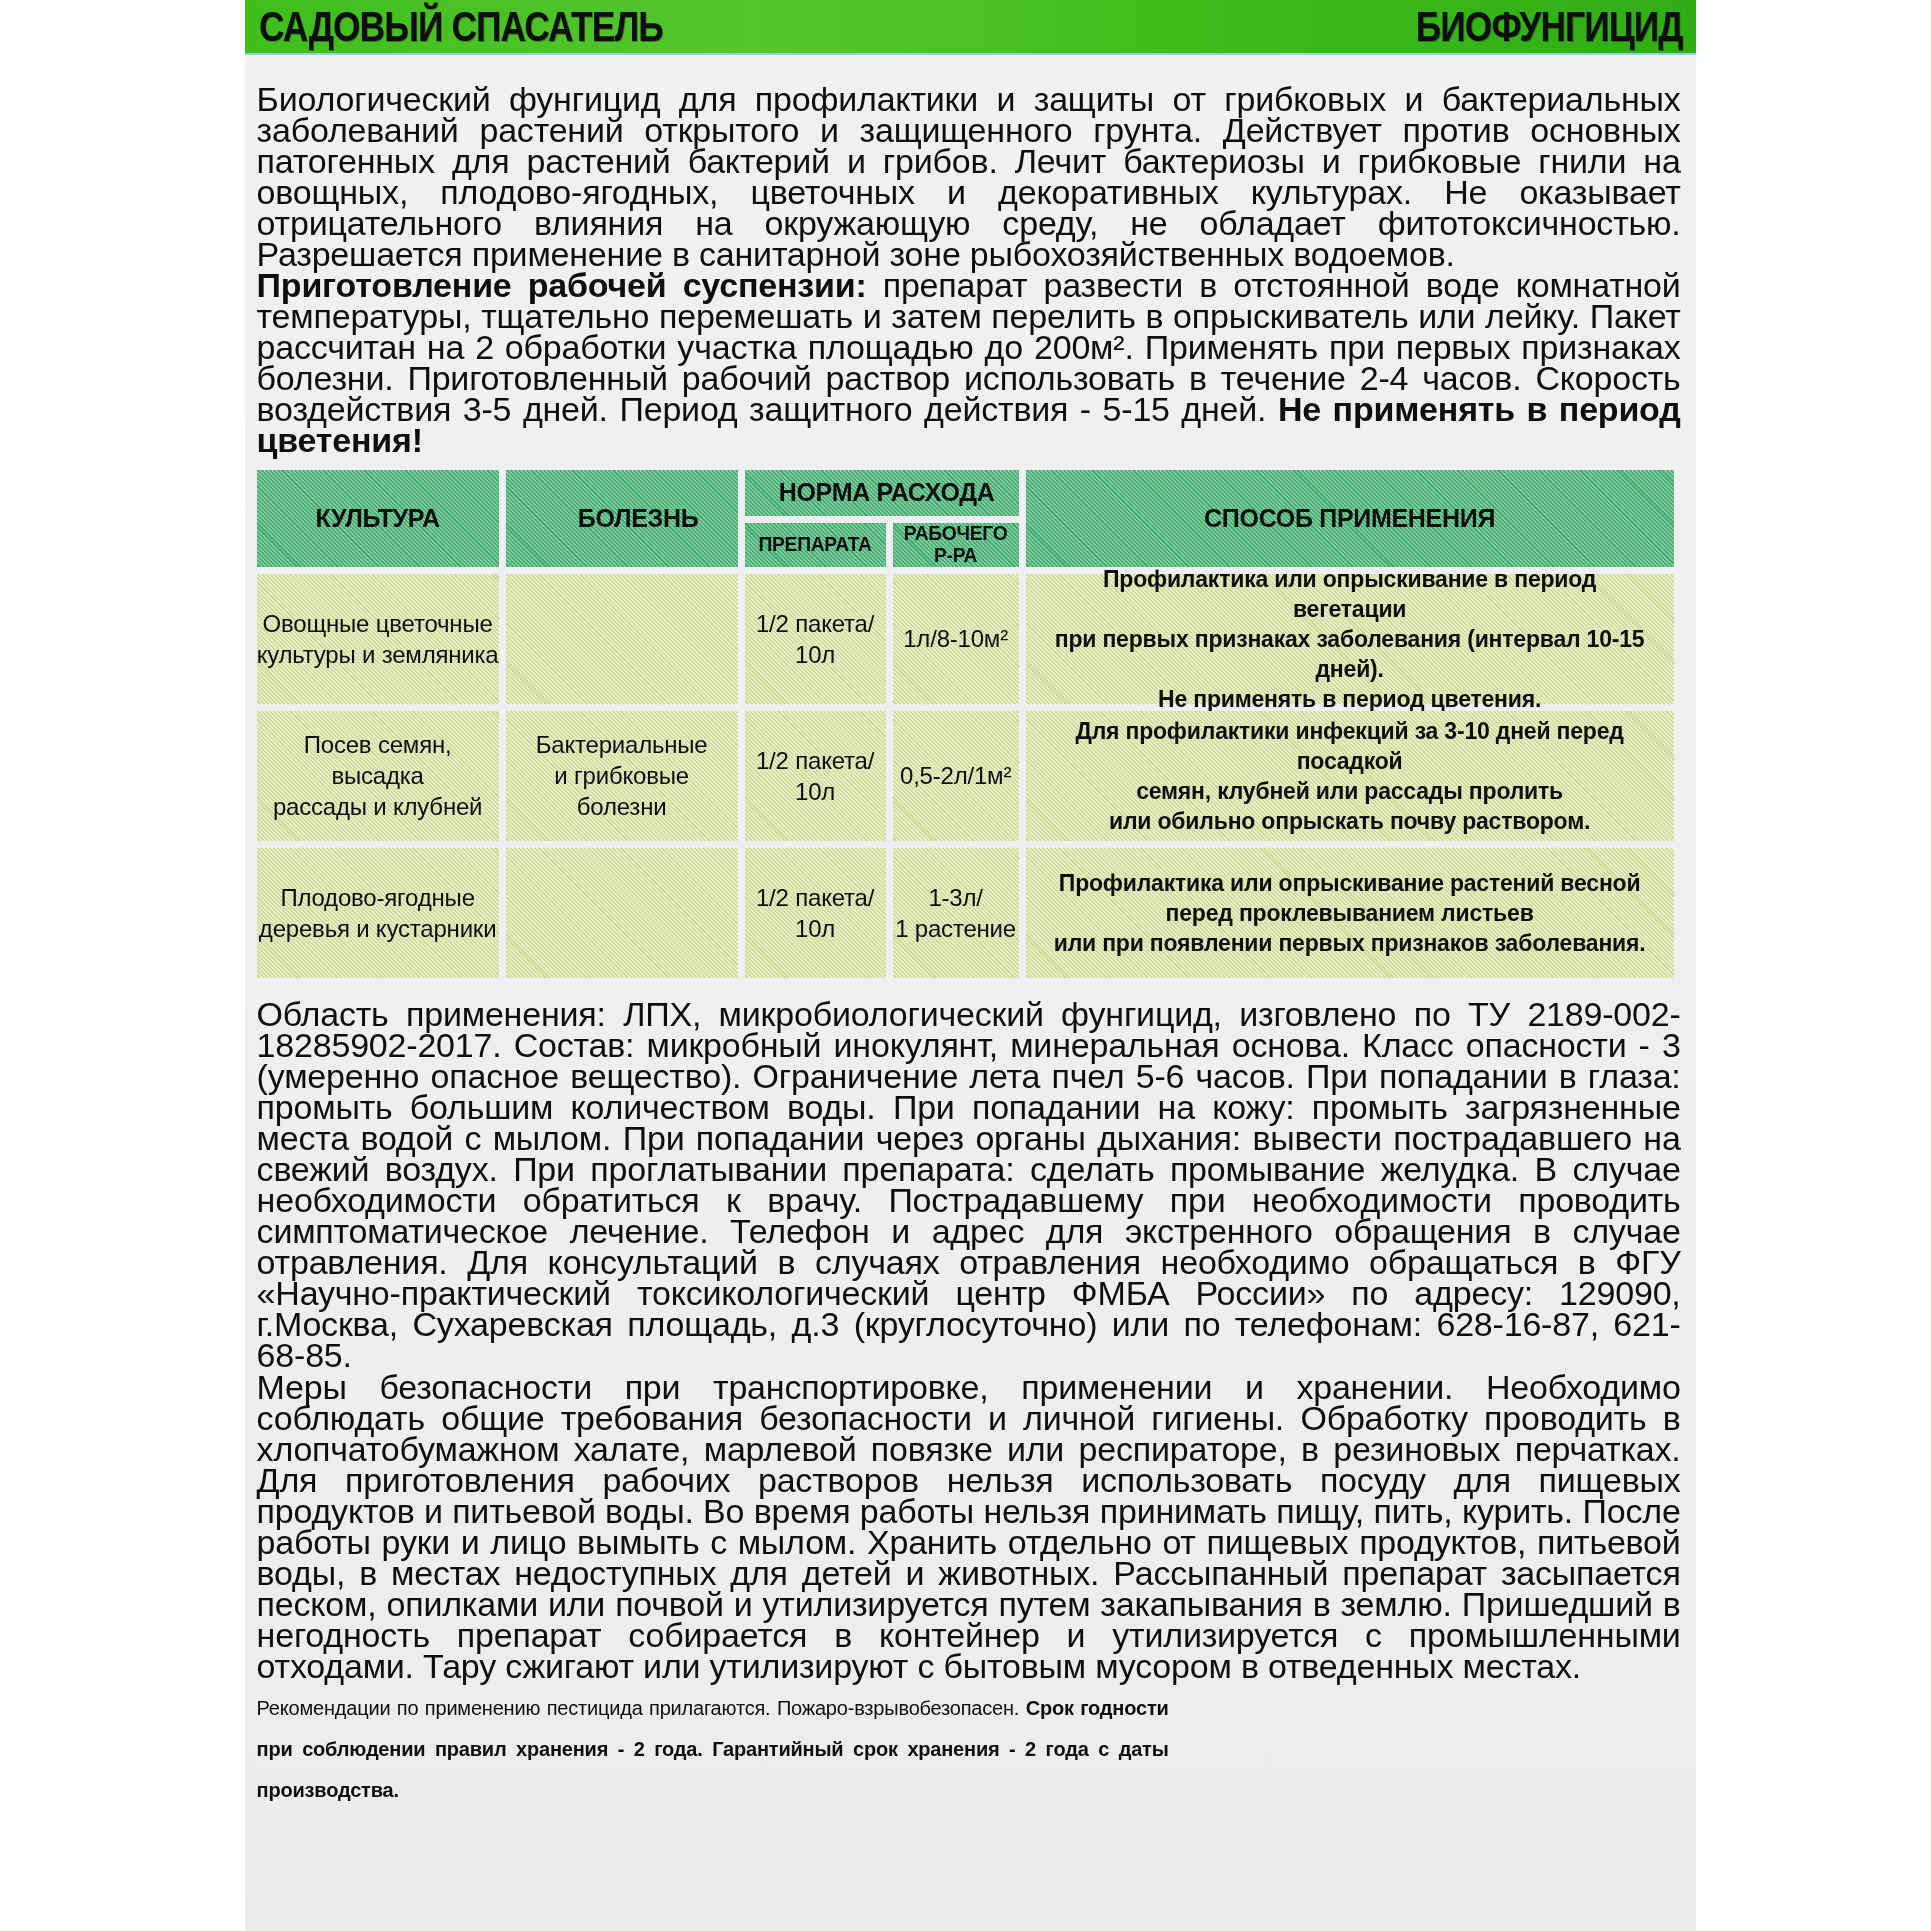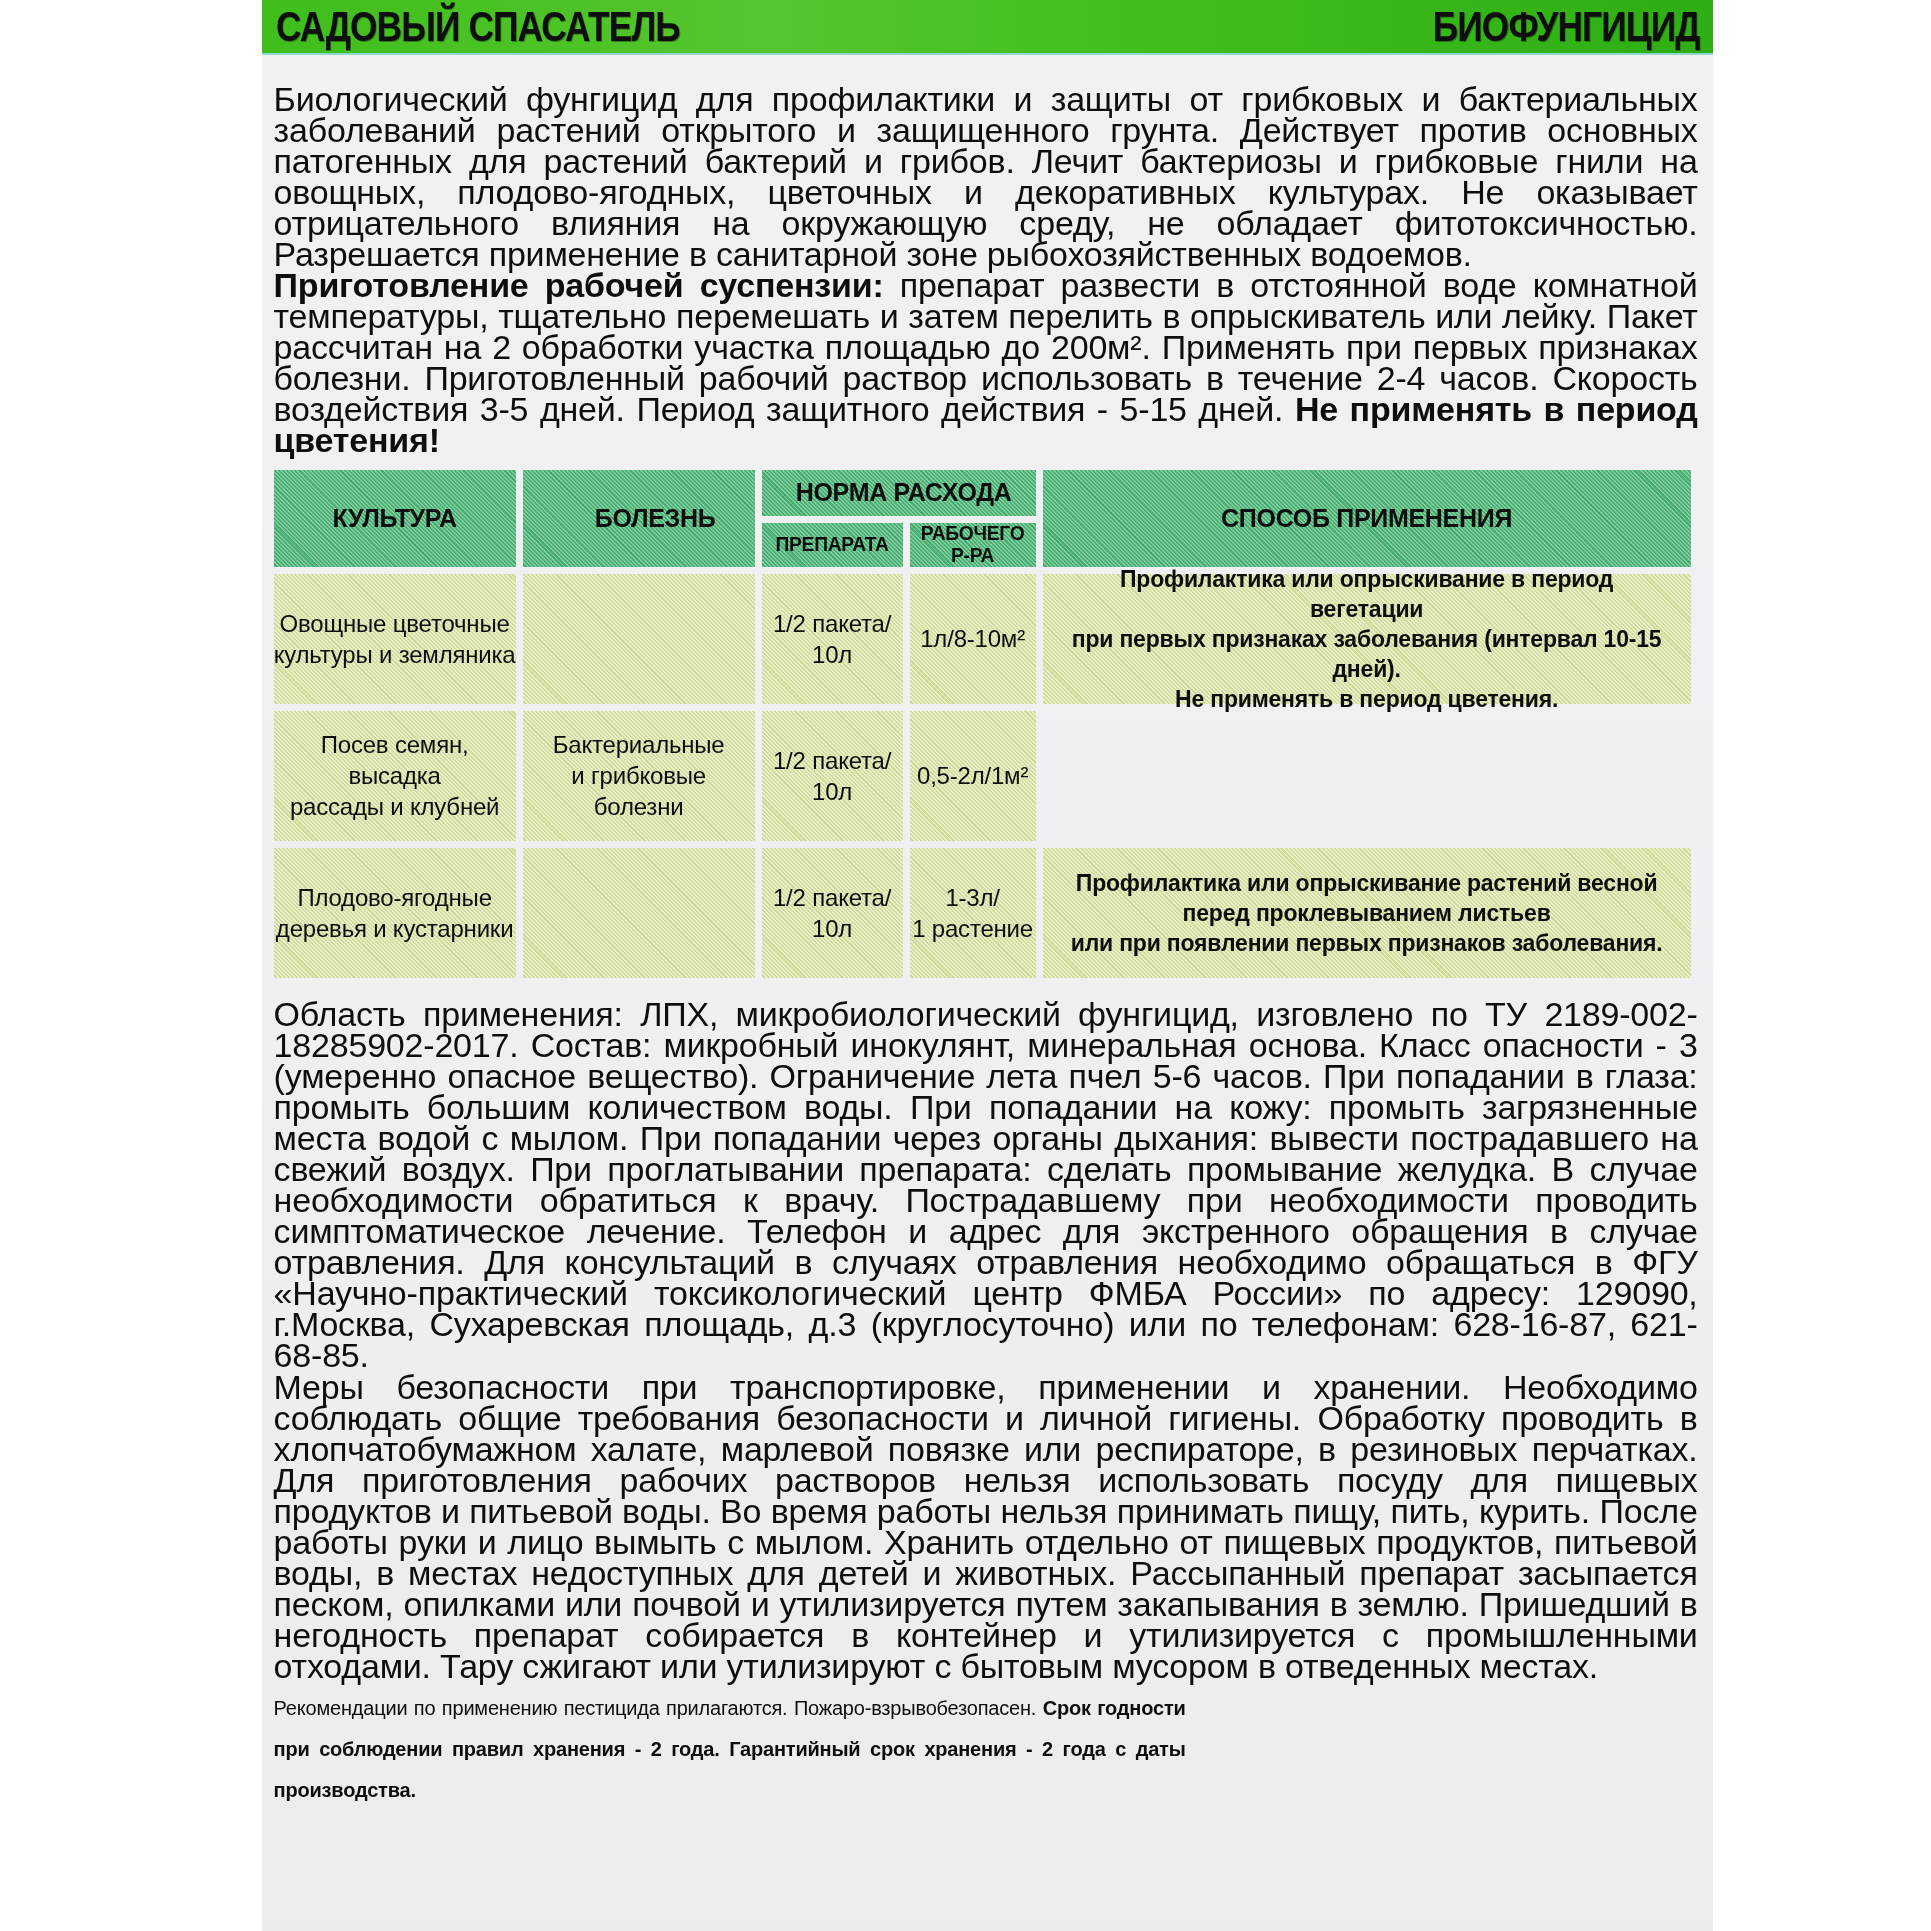--- a/index.html
+++ b/index.html
@@ -1,18 +1,18 @@
 <!DOCTYPE html>
 <html style="--header-green-left: #3fbe1c; --header-green-mid: #55c62e; --header-green-right: #2fae15; --header-underline: #8fd8cf; --table-header-green: #52ba7a; --table-row-green: #dde6ac;"><head>
 <meta charset="utf-8">
 <style>
   html,body{margin:0;padding:0;background:#ffffff;}
   .stage{position:relative;width:1931px;height:1931px;background:#ffffff;overflow:hidden;
          font-family:"Liberation Sans", sans-serif;color:#0e0e0e;}
-  .packet{position:absolute;left:262px;top:0;width:1451px;height:1931px;overflow:hidden;
+  .packet{position:absolute;left:245px;top:0;width:1451px;height:1931px;overflow:hidden;
           background:linear-gradient(180deg,#f1f1f3 0%,#efeff1 60%,#ececee 100%);}
   
   .header-bar{height:55px;display:flex;align-items:center;justify-content:space-between;
               padding:0 13.5px;box-sizing:border-box;
               background:linear-gradient(90deg,var(--header-green-left),var(--header-green-mid) 35%,var(--header-green-left) 62%,var(--header-green-right));
               border-bottom:2.9px solid var(--header-underline);}
   .brand{font-size:42px;font-weight:bold;letter-spacing:-1px;transform:scaleX(.84);white-space:nowrap;
          text-shadow:1px 1px 0 rgba(0,0,0,.35);}
   .brand.left{transform-origin:left center;}
   .brand.right{transform-origin:right center;}
@@ -76,20 +76,23 @@
 Не применять в период цветения.</div>
 
         <div class="bcell" style="grid-column:1;grid-row:4;">Посев семян, высадка
 рассады и клубней</div>
         <div class="bcell" style="grid-column:2;grid-row:4;">Бактериальные
 и грибковые
 болезни</div>
         <div class="bcell" style="grid-column:3;grid-row:4;">1/2 пакета/
 10л</div>
         <div class="bcell" style="grid-column:4;grid-row:4;">0,5-2л/1м²</div>
+        <div class="bcell method" style="grid-column:5;grid-row:4;">Для профилактики инфекций за 3-10 дней перед посадкой
+семян, клубней или рассады пролить
+или обильно опрыскать почву раствором.</div>
 
         <div class="bcell" style="grid-column:1;grid-row:5;">Плодово-ягодные
 деревья и кустарники</div>
         <div class="bcell" style="grid-column:2;grid-row:5;"></div>
         <div class="bcell" style="grid-column:3;grid-row:5;">1/2 пакета/
 10л</div>
         <div class="bcell" style="grid-column:4;grid-row:5;">1-3л/
 1 растение</div>
         <div class="bcell method" style="grid-column:5;grid-row:5;">Профилактика или опрыскивание растений весной
 перед проклевыванием листьев

